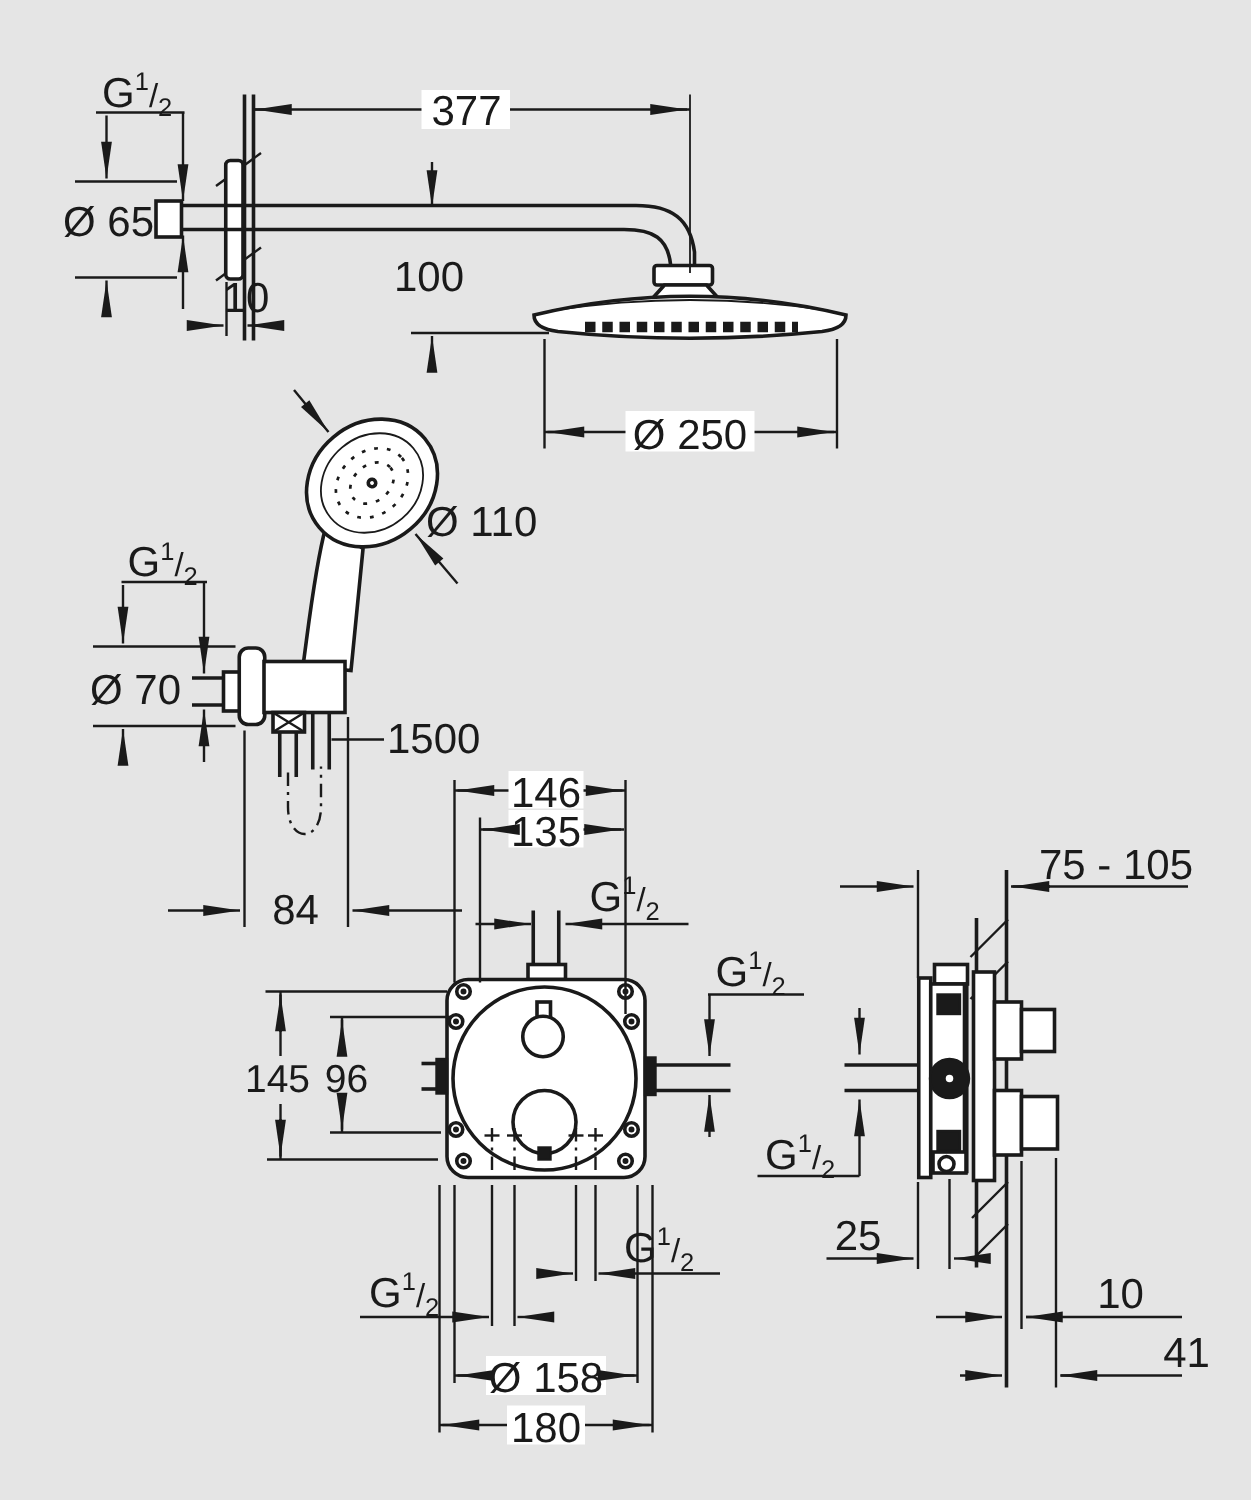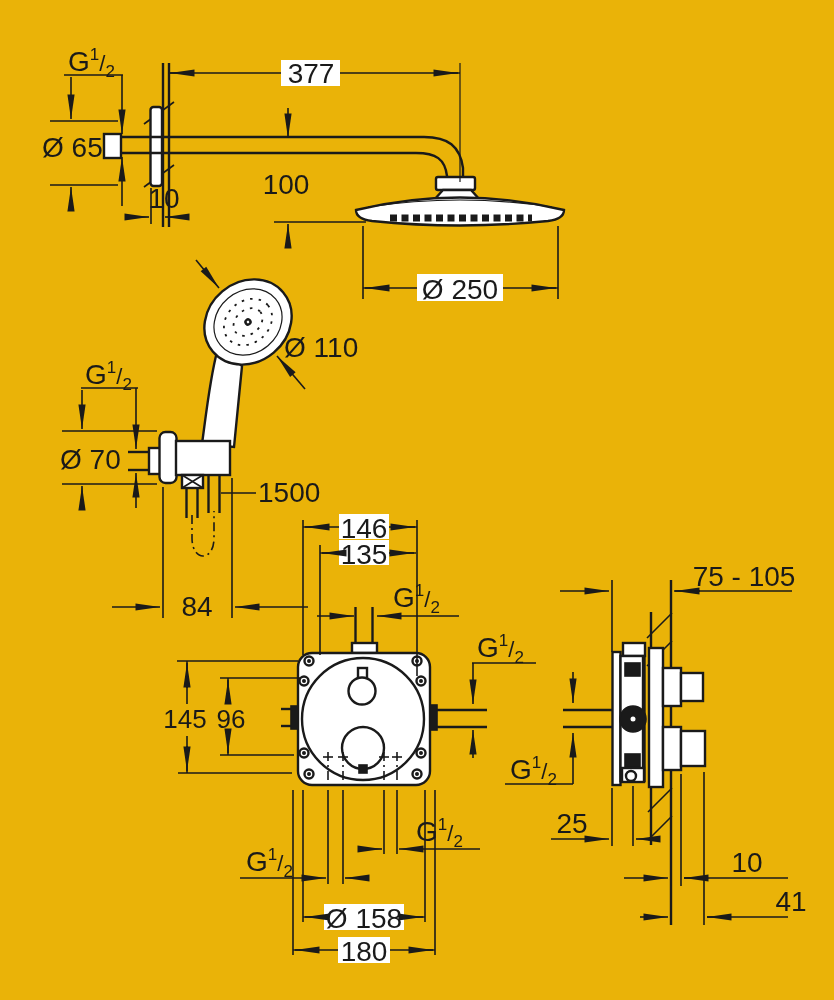--- a/index.html
+++ b/index.html
@@ -1,16 +1,16 @@
 <!DOCTYPE html>
 <html><head>
 <meta charset="utf-8">
 <style>
   html,body{margin:0;padding:0;background:#fff;}
-  #stage{position:relative;width:834px;height:1000px;background:#eab308;overflow:hidden;
+  #stage{position:relative;width:834px;height:1000px;background:#e5e5e5;overflow:hidden;
          font-family:"Liberation Sans", sans-serif;}
   svg{position:absolute;left:0;top:0;}
   .o   {stroke:#1a1a1a;stroke-width:2.4;fill:none;}
   .of  {stroke:#1a1a1a;stroke-width:2.4;fill:#fff;}
   .ob  {stroke:#1a1a1a;stroke-width:1.6;fill:#1a1a1a;}
   .thin{stroke:#1a1a1a;stroke-width:1.2;fill:none;}
   .d   {stroke:#1a1a1a;stroke-width:1.6;fill:none;}
   .dash{stroke:#1a1a1a;stroke-width:1.6;fill:none;stroke-dasharray:9 4 2 4;}
   .noz {stroke:#1a1a1a;stroke-width:7;fill:none;stroke-dasharray:7 4.5;}
   .ring{stroke:#1a1a1a;stroke-width:1.8;fill:none;stroke-dasharray:2.5 6;}

